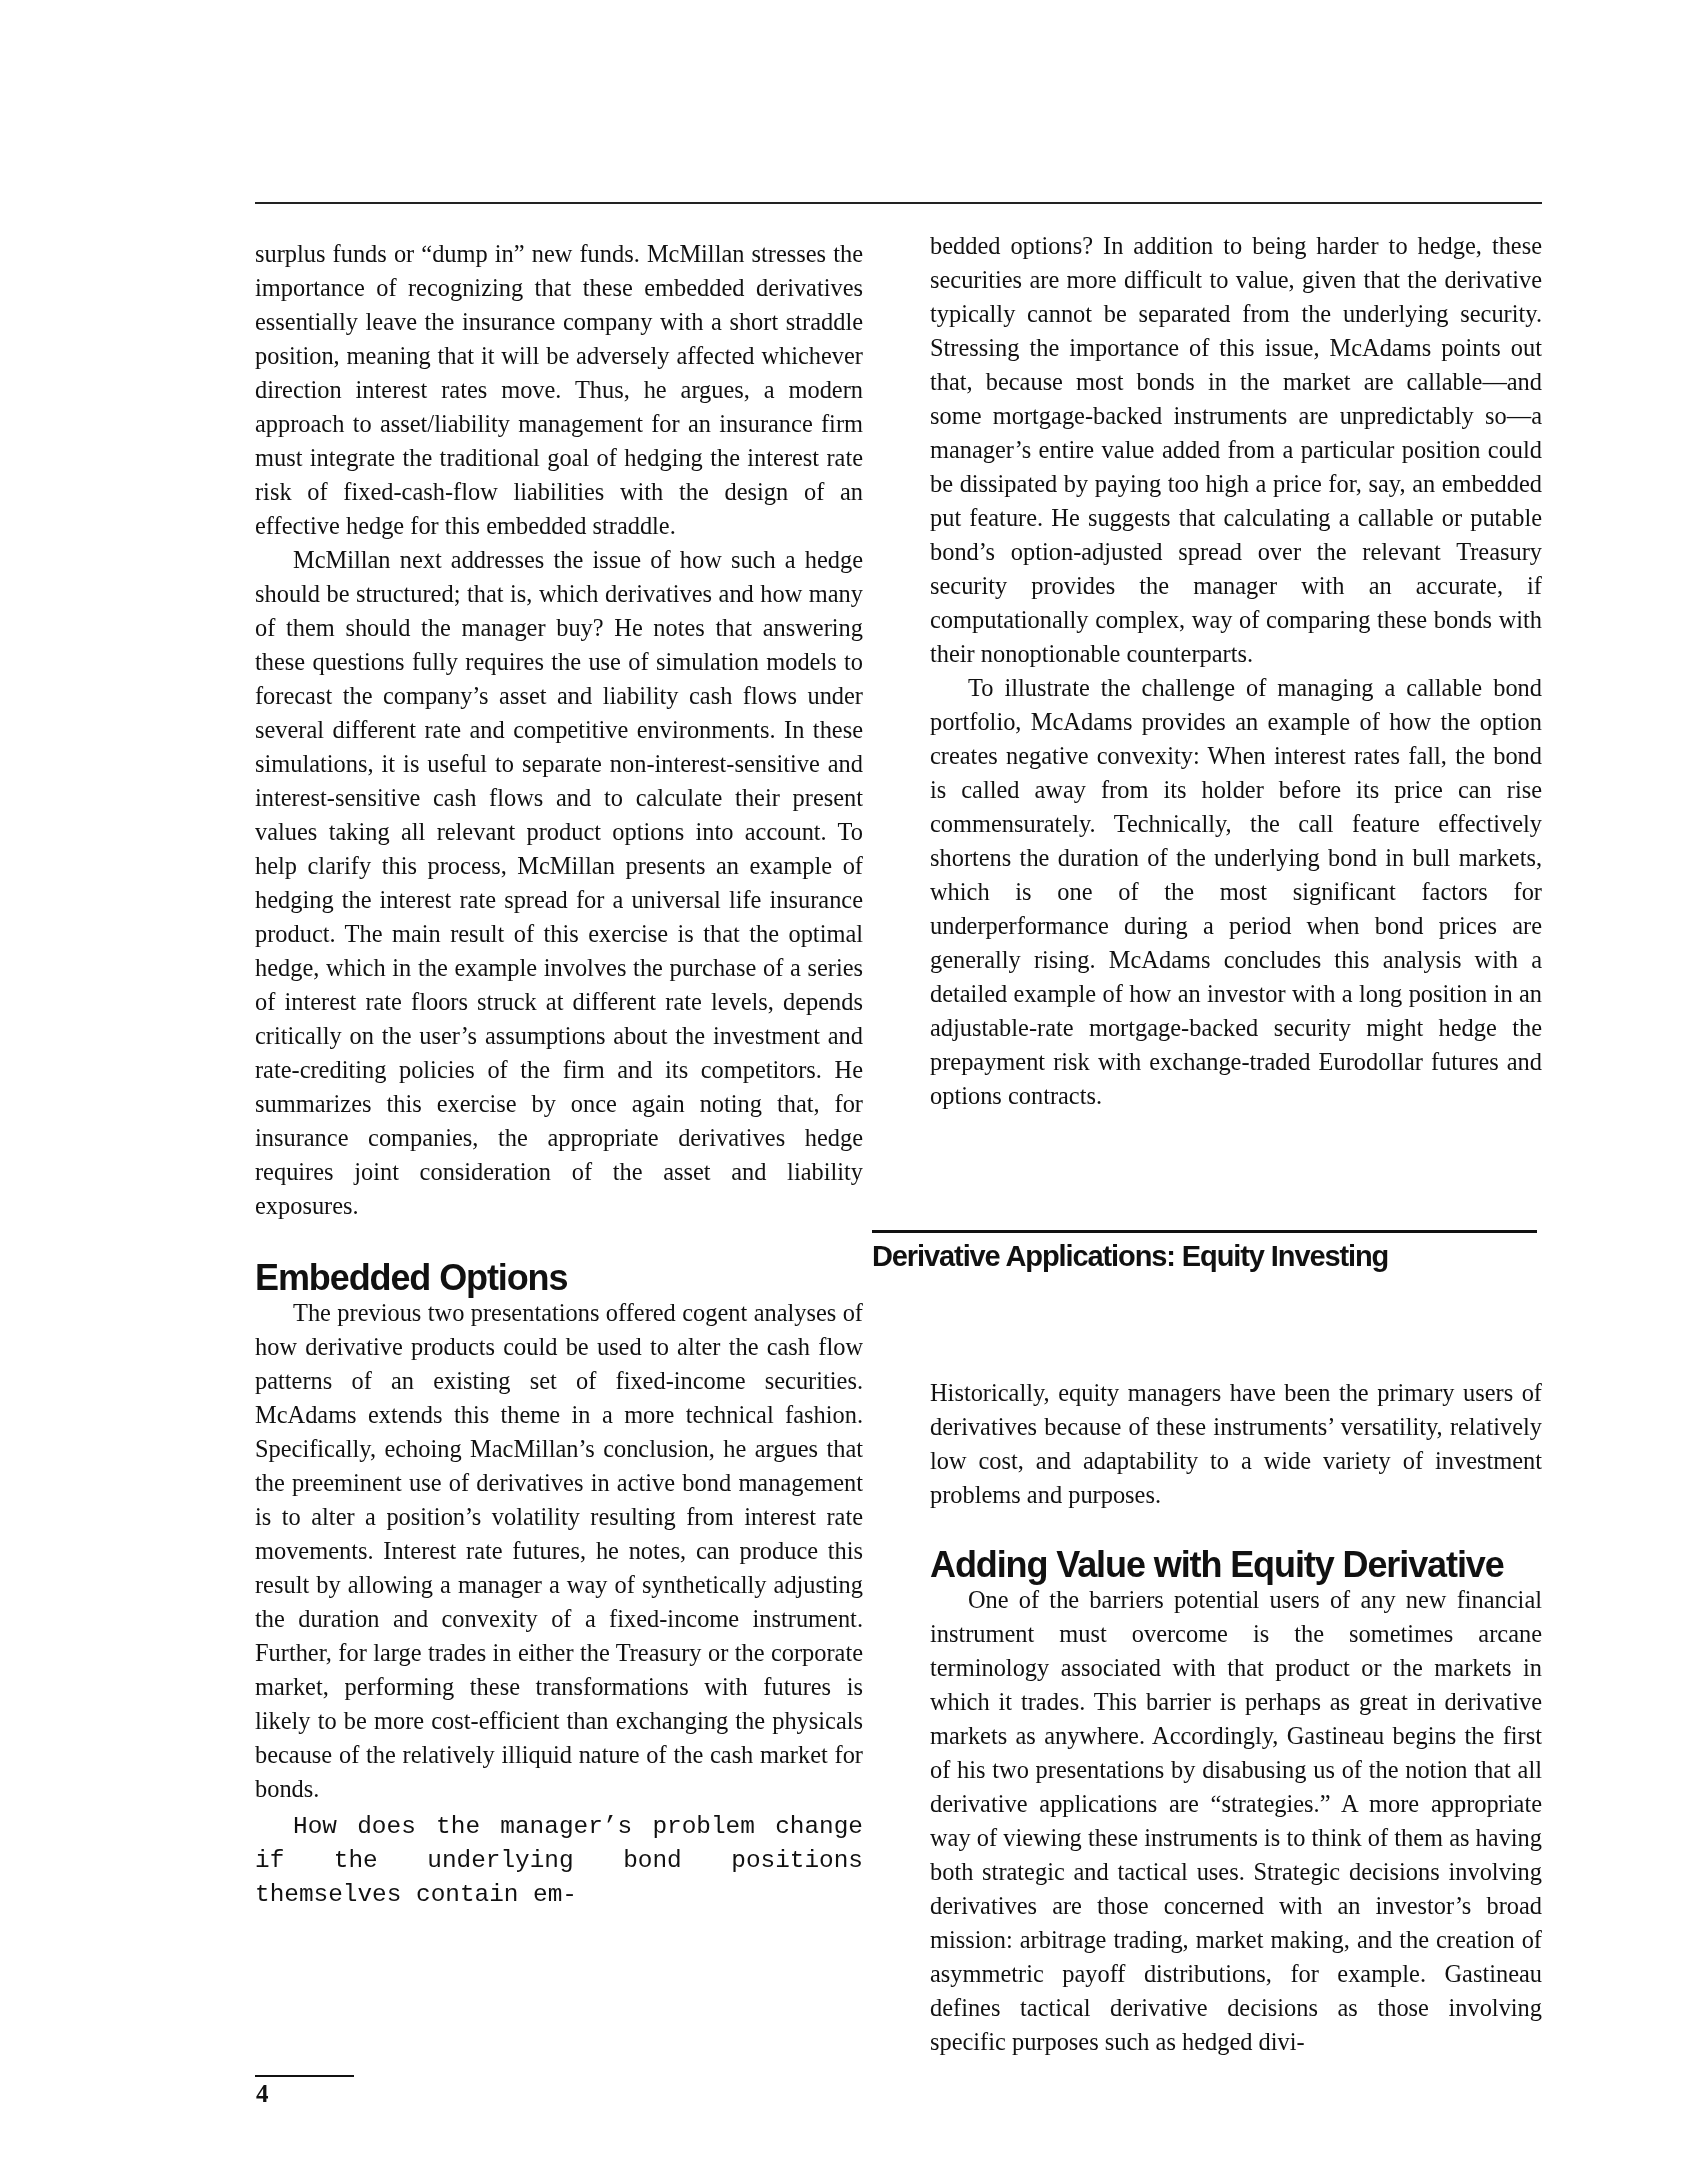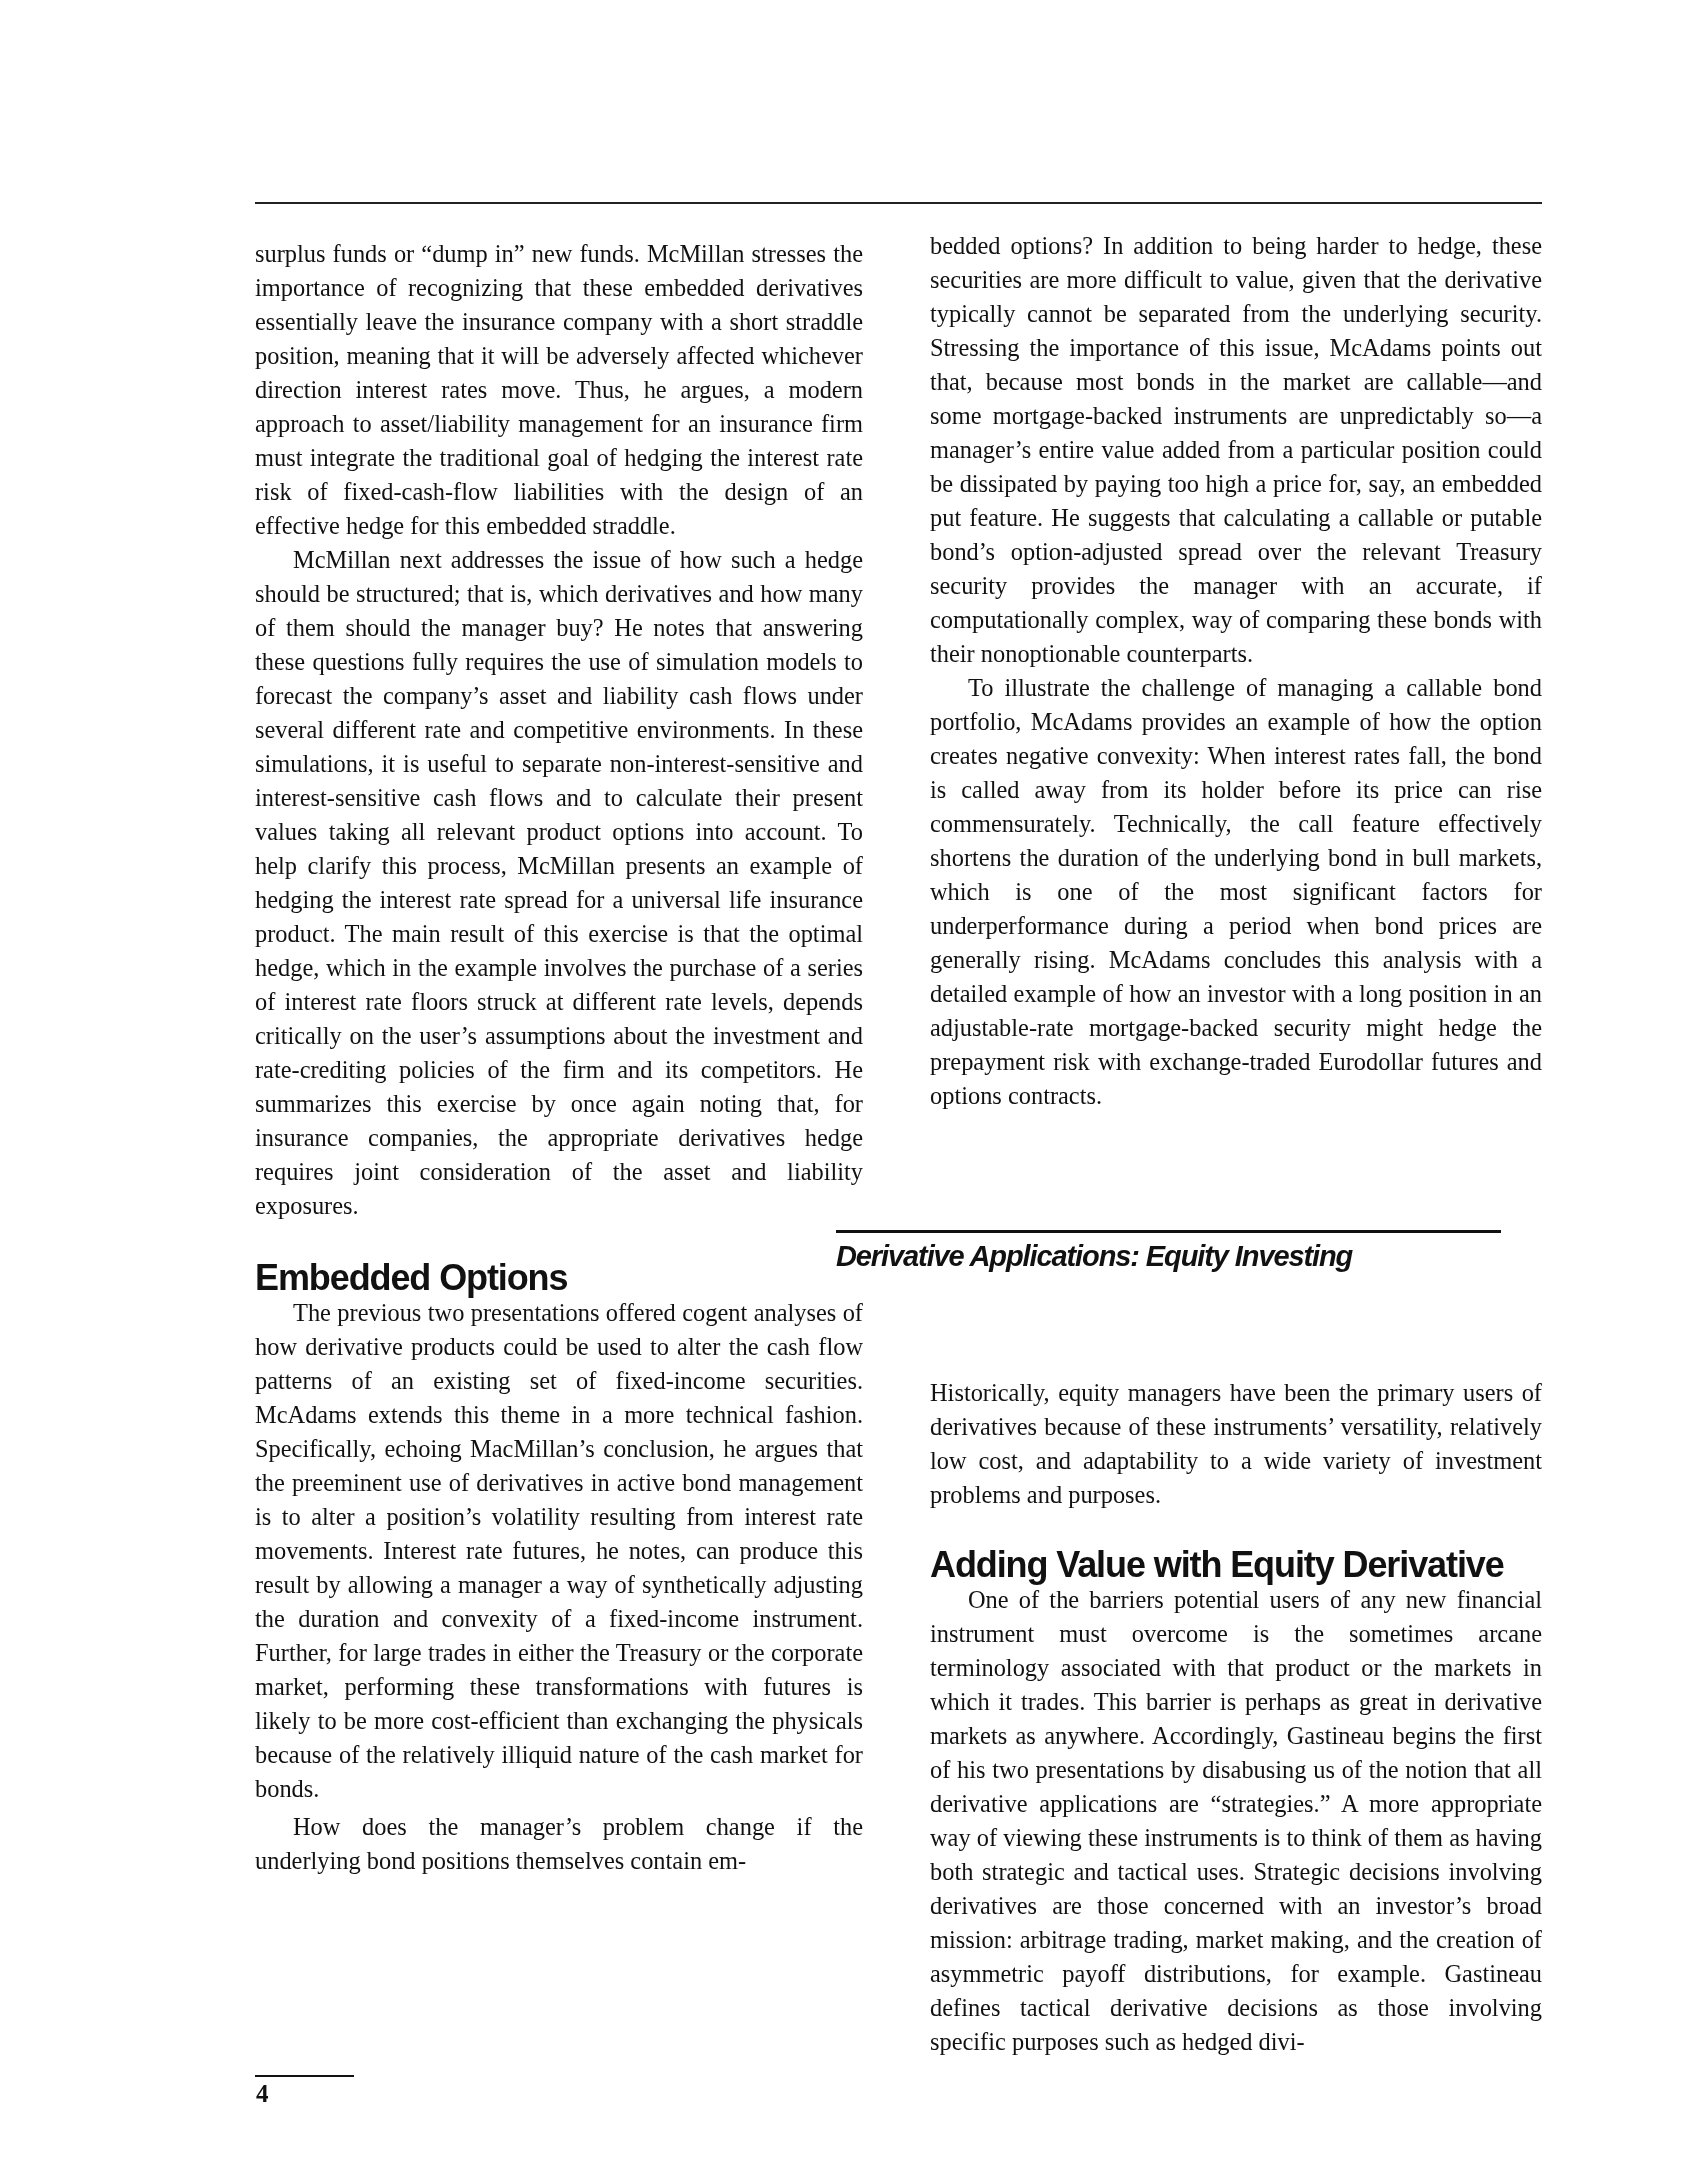--- a/index.html
+++ b/index.html
@@ -6,37 +6,37 @@
   body { width: 1692px; height: 2183px; position: relative; overflow: hidden; color: #111; }
   .top-rule { position: absolute; left: 255px; top: 202px; width: 1287px; height: 0; border-top: 2px solid #222; }
   .col { position: absolute; font-family: "Liberation Serif", "DejaVu Serif", serif; font-size: 24.4px; line-height: 34px; text-align: justify; hyphens: none; }
   .col-left { left: 255px; top: 237px; width: 608px; }
   .col-right { left: 930px; top: 229px; width: 612px; }
   .col p { margin: 0; }
   .col p.indent { text-indent: 38px; }
   .col p.last { text-align-last: left; }
   .sec-head { font-family: "Liberation Sans", "DejaVu Sans", sans-serif; font-weight: bold; font-size: 36px; letter-spacing: -1.1px; line-height: 37px; margin: 0; }
   .sub-head { margin-top: 34px; margin-bottom: 0; }
-  .major-wrap { position: absolute; left: 836px; top: 1230px; width: 665px; font-style: italic; }
+  .major-wrap { position: absolute; left: 872px; top: 1230px; width: 665px; }
   .major-rule { border-top: 3.3px solid #111; margin-bottom: 5.3px; }
   .major-head { font-size: 29px; }
   .footer-rule { position: absolute; left: 255px; top: 2075px; width: 99px; border-top: 2px solid #111; }
   .page-num { position: absolute; left: 256px; top: 2080px; font-family: "Liberation Serif", "DejaVu Serif", serif; font-weight: bold; font-size: 25px; }
 </style>
 </head>
 <body>
 
 <div class="top-rule"></div>
 
 <div class="col col-left">
   <p class="last">surplus funds or “dump in” new funds.  McMillan stresses the importance of recognizing that these embedded derivatives essentially leave the insurance company with a short straddle position, meaning that it will be adversely affected whichever direction interest rates move.  Thus, he argues, a modern approach to asset/liability management for an insurance firm must integrate the traditional goal of hedging the interest rate risk of fixed-cash-flow liabilities with the design of an effective hedge for this embedded straddle.</p>
   <p class="indent last">McMillan next addresses the issue of how such a hedge should be structured; that is, which derivatives and how many of them should the manager buy?  He notes that answering these questions fully requires the use of simulation models to forecast the company’s asset and liability cash flows under several different rate and competitive environments.  In these simulations, it is useful to separate non-interest-sensitive and interest-sensitive cash flows and to calculate their present values taking all relevant product options into account.  To help clarify this process, McMillan presents an example of hedging the interest rate spread for a universal life insurance product.  The main result of this exercise is that the optimal hedge, which in the example involves the purchase of a series of interest rate floors struck at different rate levels, depends critically on the user’s assumptions about the investment and rate-crediting policies of the firm and its competitors.  He summarizes this exercise by once again noting that, for insurance companies, the appropriate derivatives hedge requires joint consideration of the asset and liability exposures.</p>
   <h3 class="sec-head sub-head" style="margin-top:36px;">Embedded Options</h3>
   <p class="indent last">The previous two presentations offered cogent analyses of how derivative products could be used to alter the cash flow patterns of an existing set of fixed-income securities.  McAdams extends this theme in a more technical fashion. Specifically, echoing MacMillan’s conclusion, he argues that the preeminent use of derivatives in active bond management is to alter a position’s volatility resulting from interest rate movements.  Interest rate futures, he notes, can produce this result by allowing a manager a way of synthetically adjusting the duration and convexity of a fixed-income instrument.  Further, for large trades in either the Treasury or the corporate market, performing these transformations with futures is likely to be more cost-efficient than exchanging the physicals because of the relatively illiquid nature of the cash market for bonds.</p>
-  <p class="indent" style="margin-top:4px;">How does the manager’s problem change if the underlying bond positions themselves contain em-</p>
+  <p class="indent" style="margin-top:4px;font-family:Liberation Mono, monospace;">How does the manager’s problem change if the underlying bond positions themselves contain em-</p>
 </div>
 
 <div class="col col-right">
   <p class="last">bedded options?  In addition to being harder to hedge, these securities are more difficult to value, given that the derivative typically cannot be separated from the underlying security.  Stressing the importance of this issue, McAdams points out that, because most bonds in the market are callable—and some mortgage-backed instruments are unpredictably so—a manager’s entire value added from a particular position could be dissipated by paying too high a price for, say, an embedded put feature.  He suggests that calculating a callable or putable bond’s option-adjusted spread over the relevant Treasury security provides the manager with an accurate, if computationally complex, way of comparing these bonds with their nonoptionable counterparts.</p>
   <p class="indent last">To illustrate the challenge of managing a callable bond portfolio, McAdams provides an example of how the option creates negative convexity: When interest rates fall, the bond is called away from its holder before its price can rise commensurately. Technically, the call feature effectively shortens the duration of the underlying bond in bull markets, which is one of the most significant factors for underperformance during a period when bond prices are generally rising.  McAdams concludes this analysis with a detailed example of how an investor with a long position in an adjustable-rate mortgage-backed security might hedge the prepayment risk with exchange-traded Eurodollar futures and options contracts.</p>
 </div>
 
 <div class="major-wrap">
   <div class="major-rule"></div>
   <h2 class="sec-head major-head">Derivative Applications: Equity Investing</h2>

